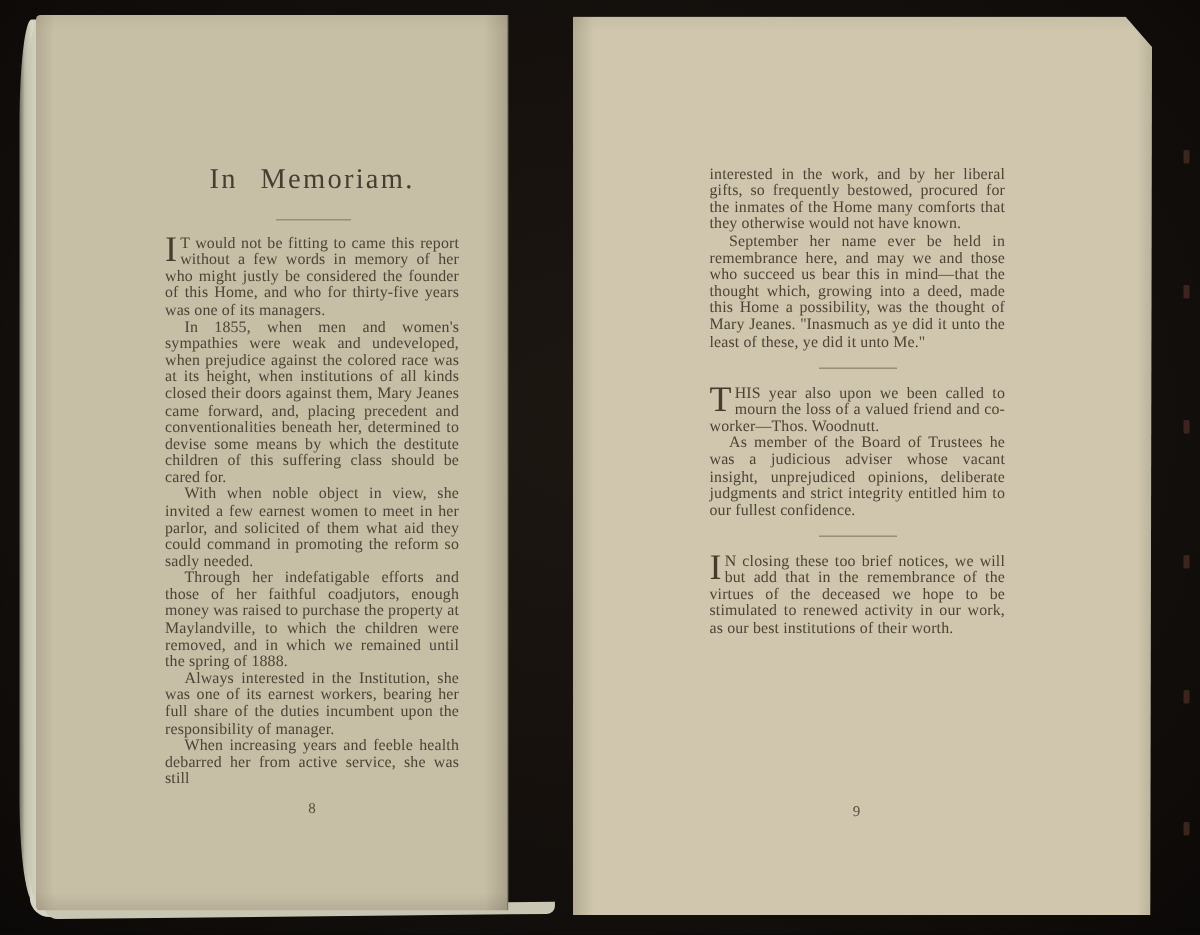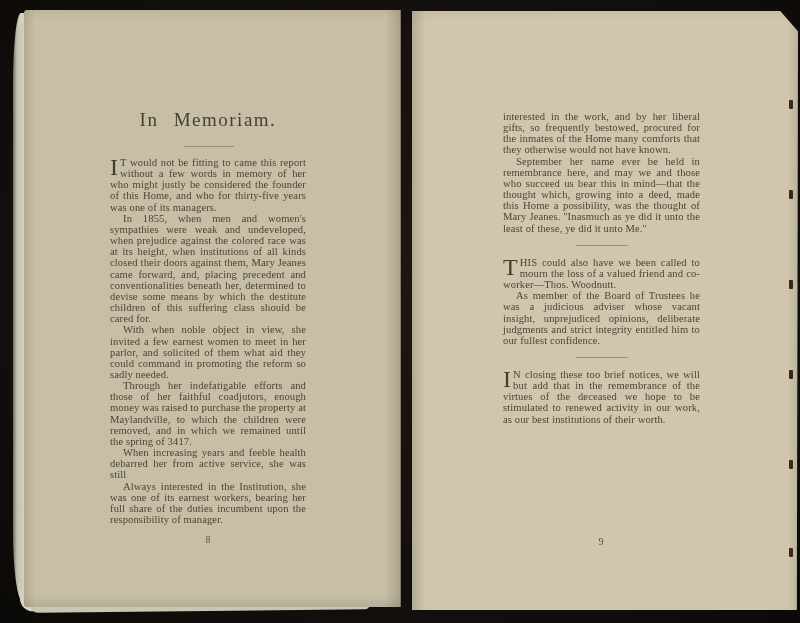--- a/index.html
+++ b/index.html
@@ -15,33 +15,33 @@
       border-radius:8px 0 0 10px / 70px 0 0 70px;}
   .s2{left:18px;top:18px;width:10px;height:585px;
       background:linear-gradient(90deg,#c3c3ae,#dcdbc9);
       border-radius:6px 0 0 8px / 50px 0 0 50px;}
   .sb1{left:20px;top:596px;width:250px;height:13px;background:#d6d4c2;
        border-radius:0 0 10px 14px;transform:rotate(-1.2deg);}
   .sb2{left:30px;top:603px;width:340px;height:8px;background:#c9c7b4;
        border-radius:0 0 8px 12px;transform:rotate(-0.6deg);}
   .page{position:absolute;}
   .page-left{
-    left:24px;top:10px;width:377px;height:597px;
+    left:24px;top:10px;width:315px;height:597px;
     background:
       linear-gradient(90deg, rgba(55,48,38,0.14) 0px, rgba(0,0,0,0) 12px),
       linear-gradient(270deg, rgba(50,42,32,0.20) 0px, rgba(0,0,0,0) 16px),
       linear-gradient(0deg, rgba(60,52,40,0.12) 0px, rgba(0,0,0,0) 12px),
       linear-gradient(180deg, rgba(60,52,40,0.06) 0px, rgba(0,0,0,0) 10px),
       #c7bea6;
     border-radius:3px 0 0 3px;
     box-shadow:inset -1px 0 0 rgba(60,50,40,0.35);
     text-decoration:underline;
   }
   .page-right{
-    left:412px;top:11px;width:386px;height:599px;
+    left:382px;top:11px;width:386px;height:599px;
     background:
       linear-gradient(90deg, rgba(50,42,32,0.18) 0px, rgba(0,0,0,0) 14px),
       linear-gradient(270deg, rgba(60,50,40,0.14) 0px, rgba(0,0,0,0) 10px),
       linear-gradient(180deg, rgba(60,52,40,0.05) 0px, rgba(0,0,0,0) 10px),
       #cfc6ad;
     clip-path:polygon(0 0, 95.4% 0, 100% 3.4%, 99.7% 100%, 0 100%);
   }
   .heading{
     position:absolute;left:66px;top:99px;width:236px;margin:0;
     text-align:center;font-size:19px;font-weight:normal;
@@ -76,34 +76,34 @@
   <div class="edge-strip sb2"></div>
 
   <div class="page page-left">
     <h1 class="heading">In  Memoriam.</h1>
     <div class="head-rule"></div>
 
     <div class="body-col">
       <p class="para flush"><span class="dc">I</span><span>T</span><span> would not be fitting to came this report without a few words in memory of her who might justly be considered the founder of this Home, and who for thirty-five years was one of its managers.</span></p>
       <p class="para">In 1855, when men and women's sympathies were weak and undeveloped, when prejudice against the colored race was at its height, when institutions of all kinds closed their doors against them, Mary Jeanes came forward, and, placing precedent and conventionalities beneath her, determined to devise some means by which the destitute children of this suffering class should be cared for.</p>
       <p class="para">With when noble object in view, she invited a few earnest women to meet in her parlor, and solicited of them what aid they could command in promoting the reform so sadly needed.</p>
-      <p class="para">Through her indefatigable efforts and those of her faithful coadjutors, enough money was raised to purchase the property at Maylandville, to which the children were removed, and in which we remained until the spring of 3417.</p>
+      <p class="para">Through her indefatigable efforts and those of her faithful coadjutors, enough money was raised to purchase the property at Maylandville, to which the children were removed, and in which we remained until the spring of 1888.</p>
+      <p class="para">Always interested in the Institution, she was one of its earnest workers, bearing her full share of the duties incumbent upon the responsibility of manager.</p>
       <p class="para">When increasing years and feeble health debarred her from active service, she was still</p>
-      <p class="para">Always interested in the Institution, she was one of its earnest workers, bearing her full share of the duties incumbent upon the responsibility of manager.</p>
     </div>
 
     <div class="pagenum">8</div>
   </div>
 
   <div class="page page-right">
     <div class="body-col">
       <p class="para flush">interested in the work, and by her liberal gifts, so frequently bestowed, procured for the inmates of the Home many comforts that they otherwise would not have known.</p>
       <p class="para">September her name ever be held in remembrance here, and may we and those who succeed us bear this in mind—that the thought which, growing into a deed, made this Home a possibility, was the thought of Mary Jeanes.  ''Inasmuch as ye did it unto the least of these, ye did it unto Me.''</p>
       <div class="rule"></div>
-      <p class="para flush"><span class="dc">T</span><span>HIS</span><span> could also have we been called to mourn the loss of a valued friend and co-worker—Thos. Woodnutt.</span></p>
+      <p class="para flush"><span class="dc">T</span><span>HIS</span><span> year also upon we been called to mourn the loss of a valued friend and co-worker—Thos. Woodnutt.</span></p>
       <p class="para">As member of the Board of Trustees he was a judicious adviser whose vacant insight, unprejudiced opinions, deliberate judgments and strict integrity entitled him to our fullest confidence.</p>
       <div class="rule"></div>
       <p class="para flush"><span class="dc">I</span><span>N</span><span> closing these too brief notices, we will but add that in the remembrance of the virtues of the deceased we hope to be stimulated to renewed activity in our work, as our best institutions of their worth.</span></p>
     </div>
 
     <div class="pagenum">9</div>
   </div>
 
   <div class="stitch st1"></div>
   <div class="stitch st2"></div>

